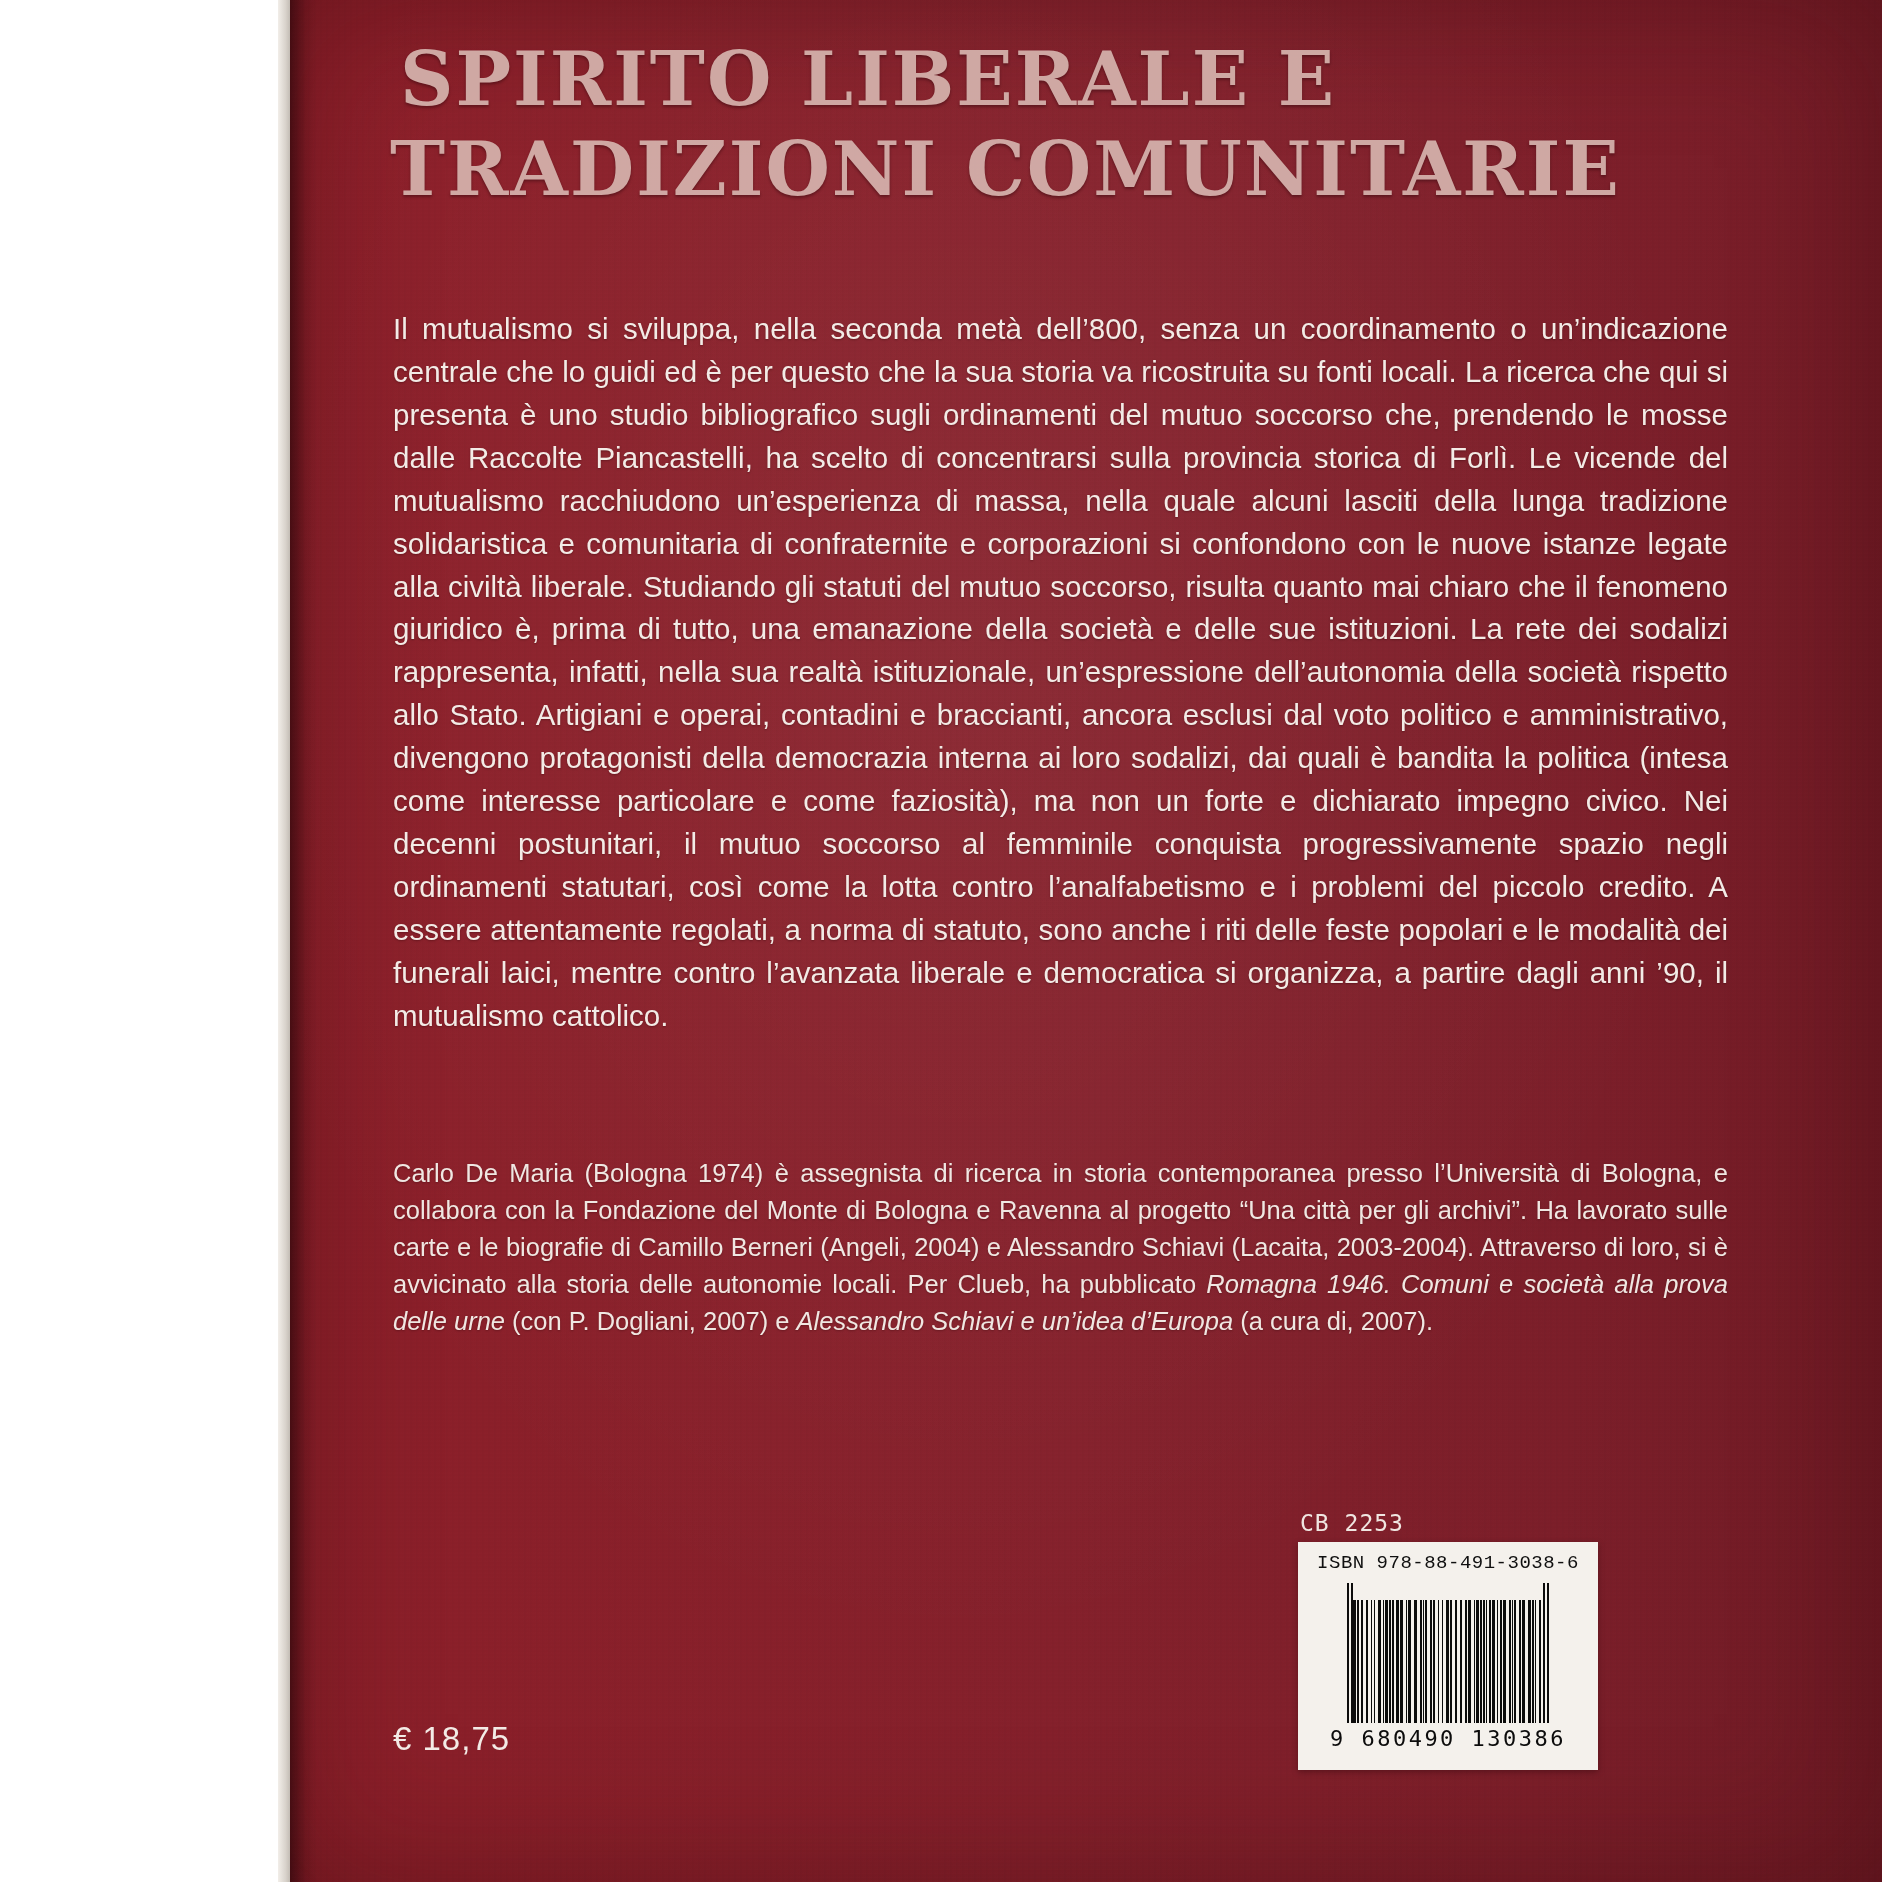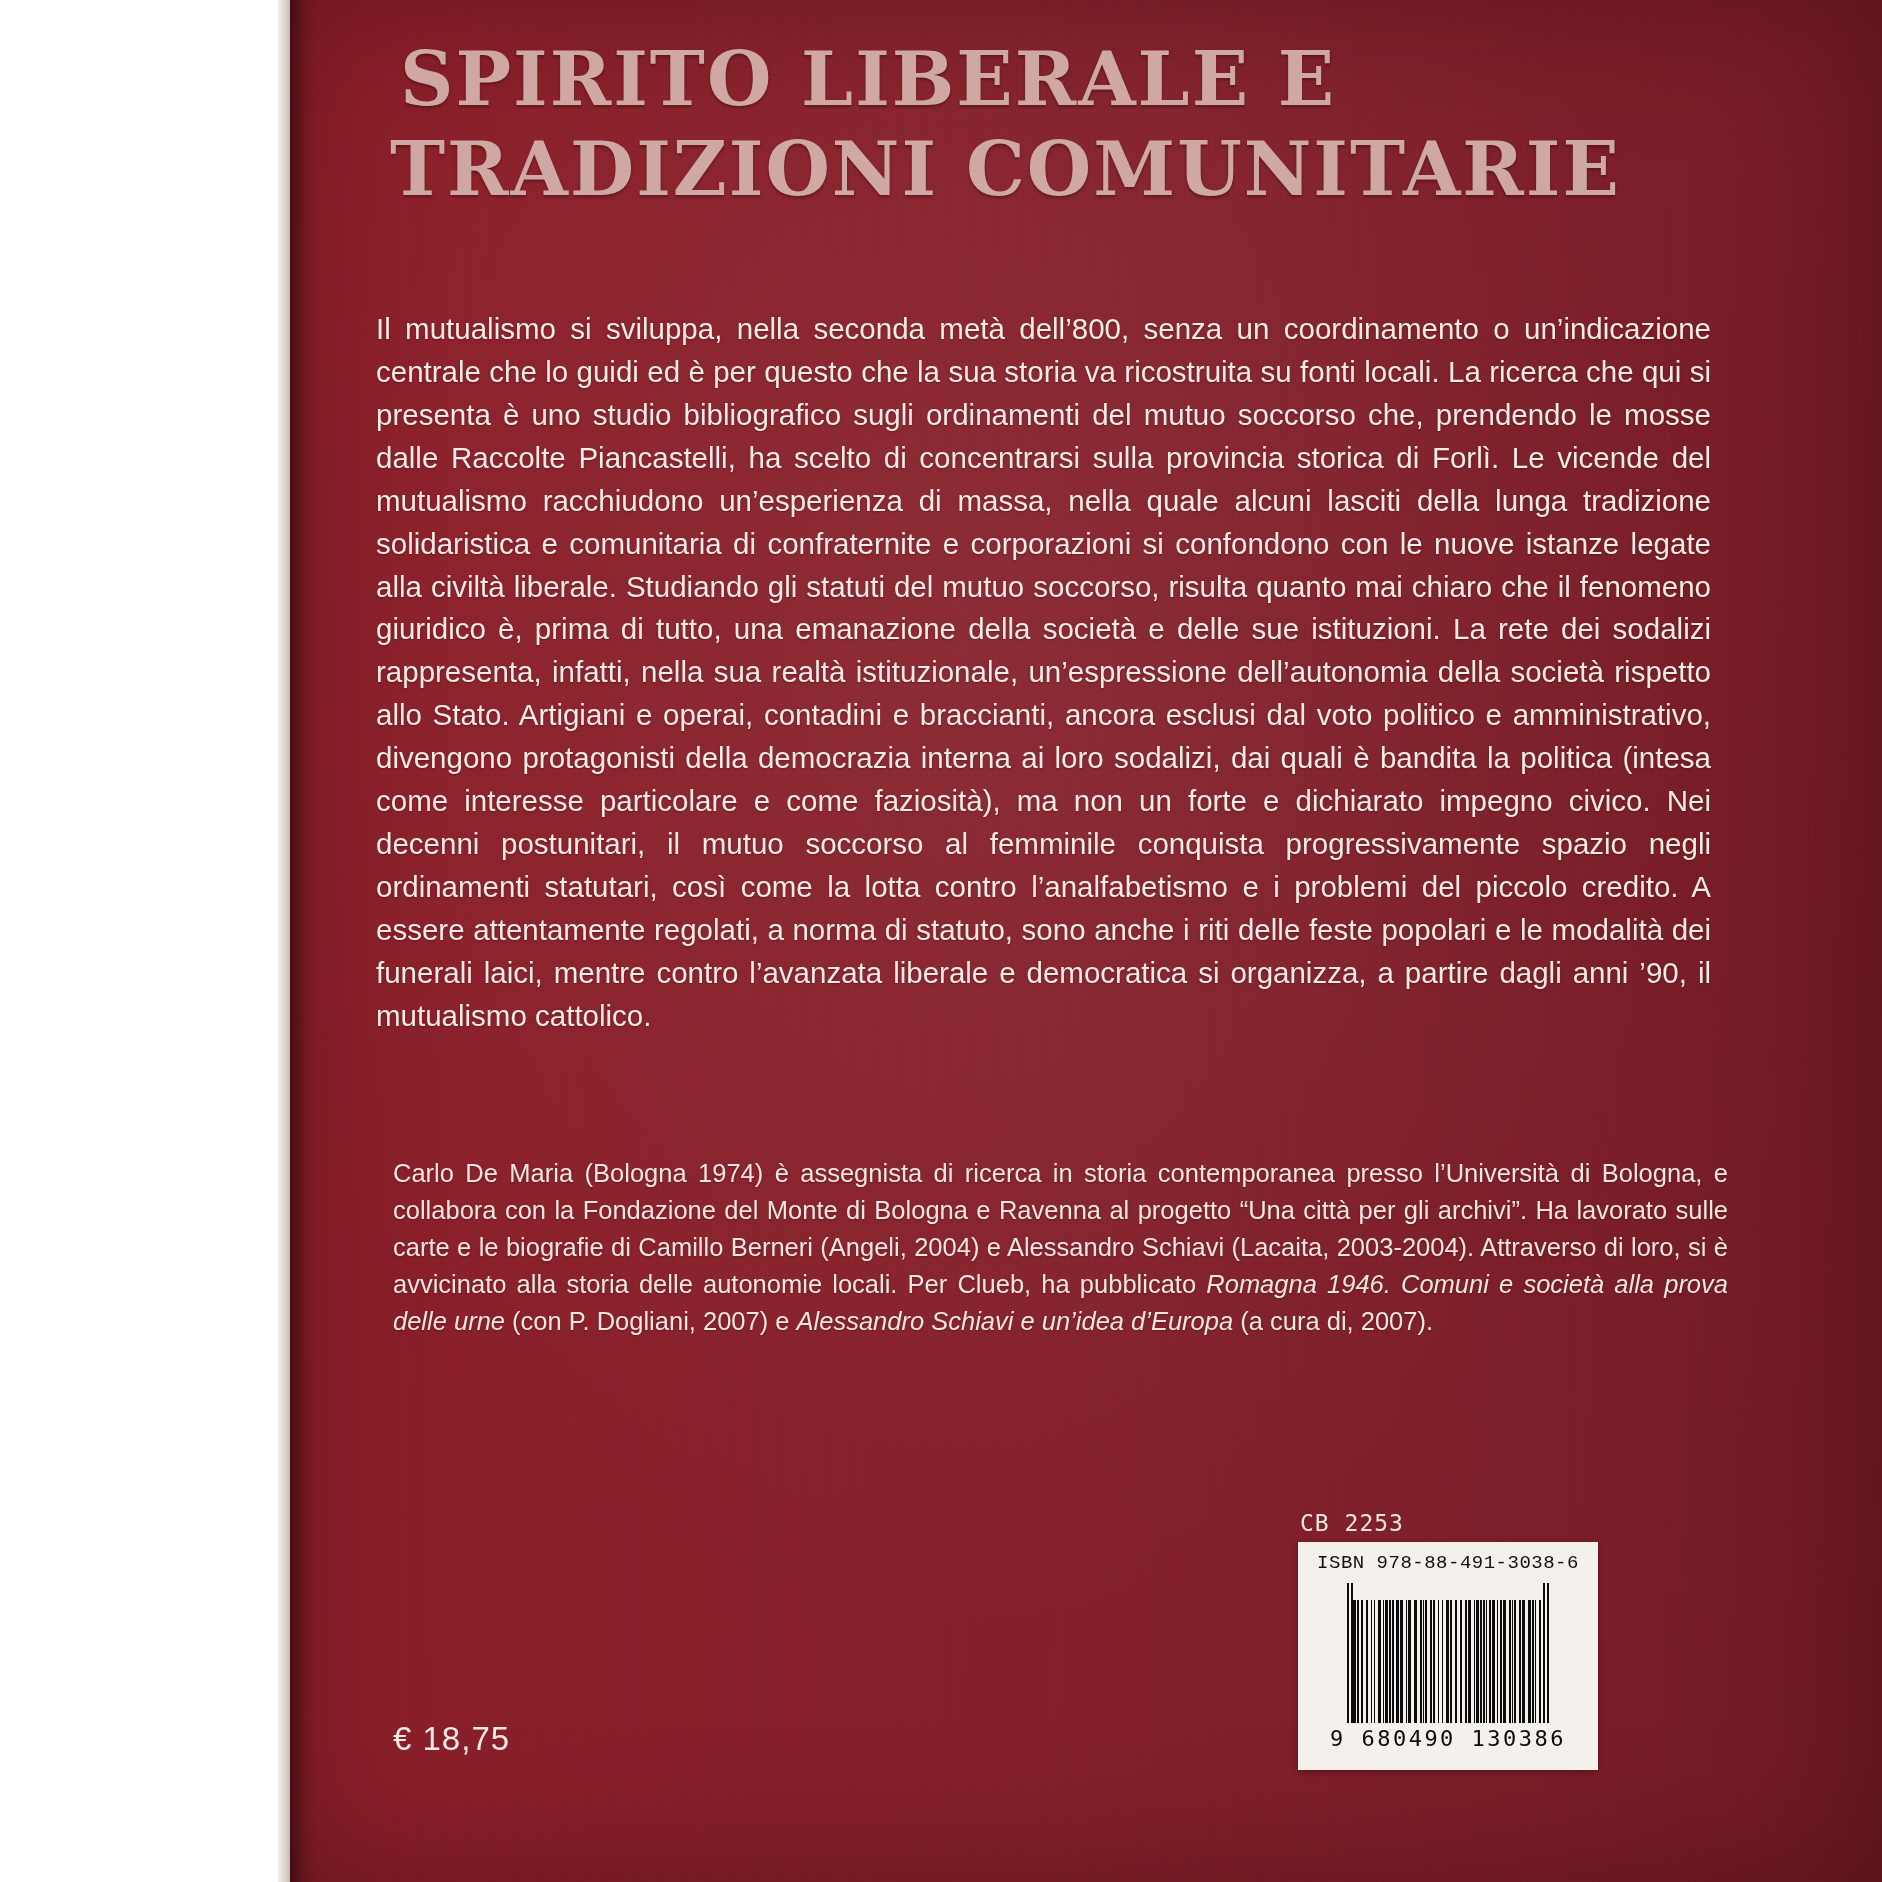--- a/index.html
+++ b/index.html
@@ -64,21 +64,21 @@
   .title-line.l1 {
     font-size: 74px;
     margin-left: 10px;
   }
   .title-line.l2 {
     font-size: 74px;
     margin-top: 16px;
   }
   .blurb {
     position: absolute;
-    left: 86px;
+    left: 103px;
     top: 308px;
     width: 1335px;
     color: #f3ebe6;
     font-size: 29.5px;
     line-height: 1.455;
     text-align: justify;
     text-shadow: 0 1px 2px rgba(40,4,8,0.35);
   }
   .bio {
     position: absolute;

